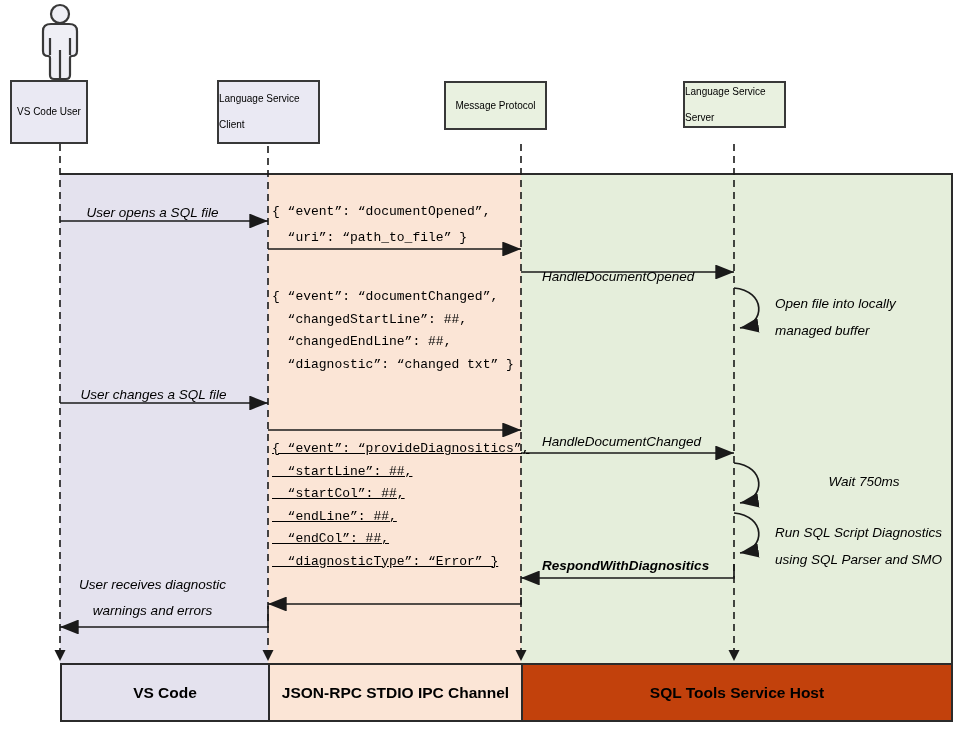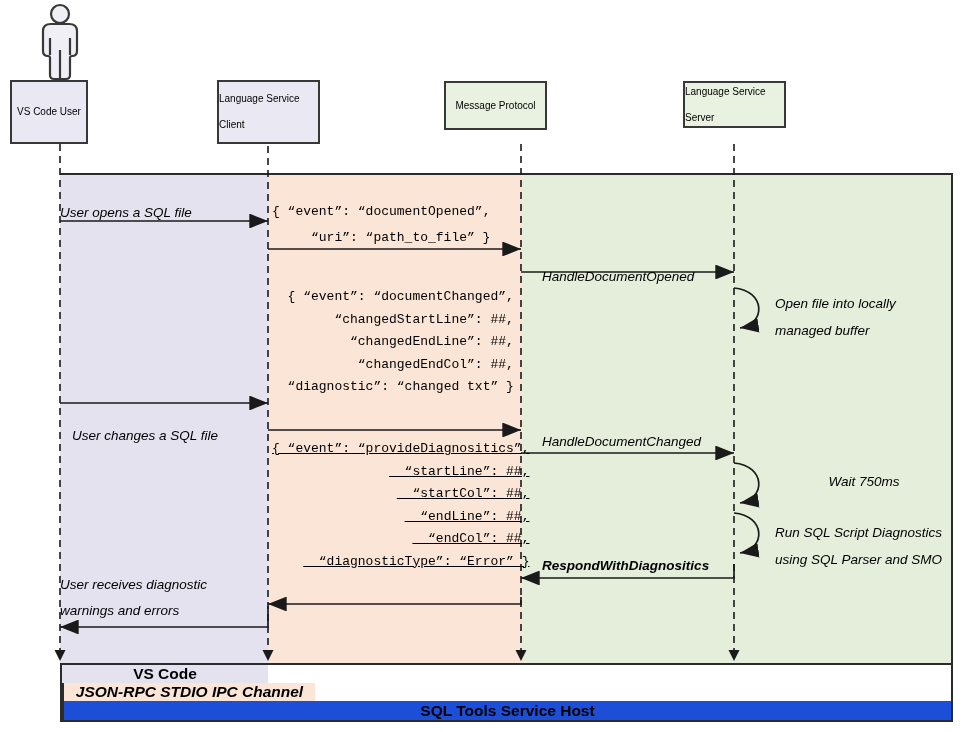--- a/index.html
+++ b/index.html
@@ -25,39 +25,39 @@
     border-top:2px solid #2b2b2b; border-right:2px solid #2b2b2b;
     display:flex;
   }
   .lane { height:100%; }
   .lane-vscode { width:208px; background:#E4E2EE; }
   .lane-ipc    { width:253px; background:#FBE5D6; }
   .lane-host   { flex:1; background:#E5EEDB; }
 
   .footer {
     position:absolute; left:60px; top:663px; width:893px; height:59px;
-    border:2px solid #2b2b2b; display:flex;flex-direction:column;
+    border:2px solid #2b2b2b; display:flex;
   }
   .footer-box {
     display:flex; align-items:center; justify-content:center;
     font-weight:bold; font-size:15.5px; color:#000;
   }
   .footer-vscode { width:206px; background:#E4E2EE; }
-  .footer-ipc    { width:253px; background:#FBE5D6; border-left:2px solid #2b2b2b;font-style:italic; }
-  .footer-host   { flex:1; background:#1d4ed8; border-left:2px solid #2b2b2b; }
+  .footer-ipc    { width:253px; background:#FBE5D6; border-left:2px solid #2b2b2b; }
+  .footer-host   { flex:1; background:#c2410c; border-left:2px solid #2b2b2b; }
 
   .msg {
     position:absolute; font-style:italic; font-size:13.5px; color:#000;
     white-space:nowrap;
   }
-  .msg-center { width:185px; white-space:normal; line-height:25.5px; }
+  .msg-center { width:185px; text-align:center; white-space:normal; line-height:25.5px; }
 
   .payload {
     position:absolute; left:272px;
-    font-family:"Liberation Mono", monospace; font-size:13px; color:#000;text-align:right;
+    font-family:"Liberation Mono", monospace; font-size:13px; color:#000;
   }
   .payload .pl { white-space:pre; }
   .payload-opened .pl { line-height:26px; }
   .payload-changed .pl, .payload-diag .pl { line-height:22.5px; }
 
   .note {
     position:absolute; left:775px; width:190px;
     font-style:italic; font-size:13.5px; line-height:26.5px; color:#000;
   }
   .note-center { text-align:center; width:178px; }
@@ -128,38 +128,37 @@
     <span>Language Service Client</span>
   </div>
   <div class="actor-box actor-green box-proto">
     <span>Message Protocol</span>
   </div>
   <div class="actor-box actor-green box-server">
     <span>Language Service Server</span>
   </div>
 
   <div class="msg msg-center" style="left:60px; top:200px;">User opens a SQL file</div>
-  <div class="msg msg-center" style="left:72px; top:382px;margin-top:41px;">User changes a SQL file</div>
+  <div class="msg msg-center" style="left:61px; top:382px;">User changes a SQL file</div>
   <div class="msg msg-center" style="left:60px; top:572px;">
     <div>User receives diagnostic</div>
     <div>warnings and errors</div>
   </div>
   <div class="msg" style="left:542px; top:252px;margin-top:17px;">HandleDocumentOpened</div>
   <div class="msg" style="left:542px; top:434px;">HandleDocumentChanged</div>
   <div class="msg" style="left:542px; top:558px;font-weight:bold;">RespondWithDiagnositics</div>
 
   <div class="payload payload-opened" style="top:199px;">
     <div class="pl">{ “event”: “documentOpened”,</div>
     <div class="pl">  “uri”: “path_to_file” }</div>
   </div>
   <div class="payload payload-changed" style="top:286px;">
     <div class="pl">{ “event”: “documentChanged”,</div>
     <div class="pl">  “changedStartLine”: ##,</div>
     <div class="pl">  “changedEndLine”: ##,</div>
-    <div class="pl">  “changedEndCol”: ##,</div>
     <div class="pl">  “diagnostic”: “changed txt” }</div>
   </div>
   <div class="payload payload-diag" style="top:438px;text-decoration:underline;">
     <div class="pl">{ “event”: “provideDiagnositics”,</div>
     <div class="pl">  “startLine”: ##,</div>
     <div class="pl">  “startCol”: ##,</div>
     <div class="pl">  “endLine”: ##,</div>
     <div class="pl">  “endCol”: ##,</div>
     <div class="pl">  “diagnosticType”: “Error” }</div>
   </div>

